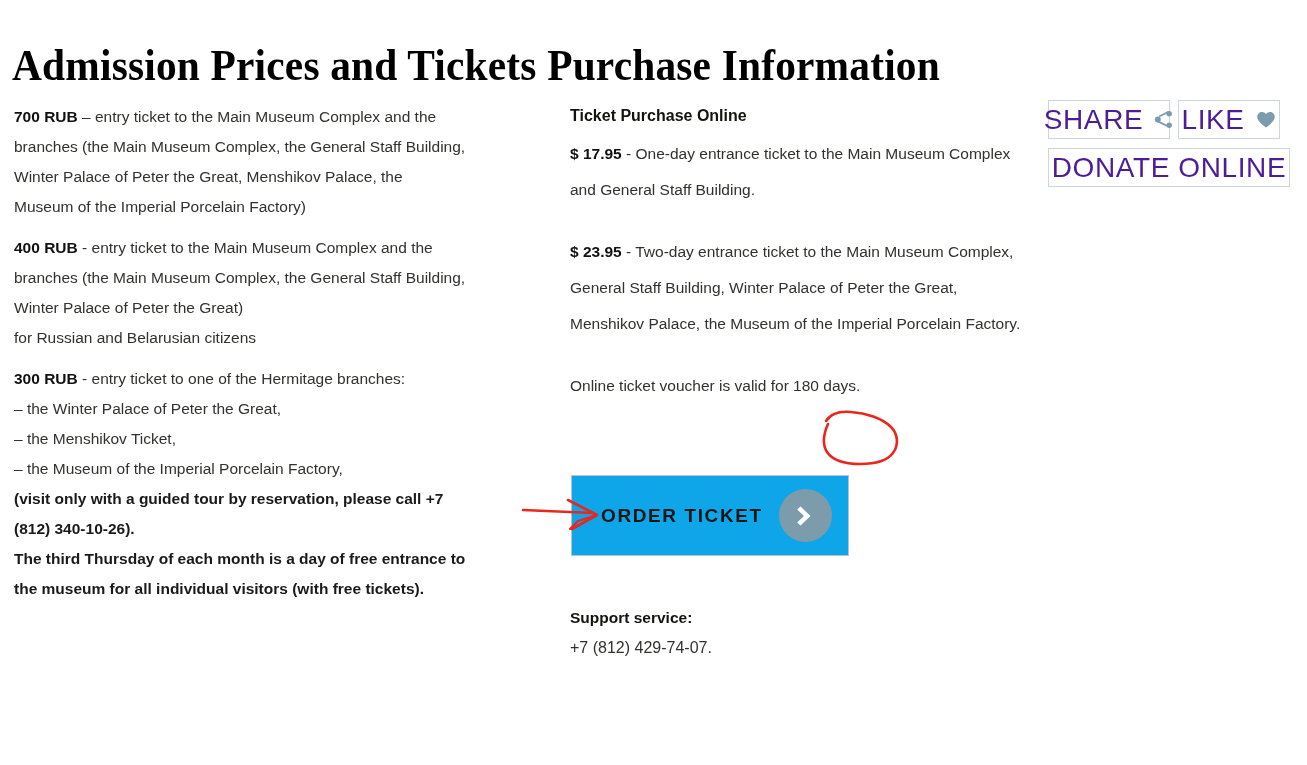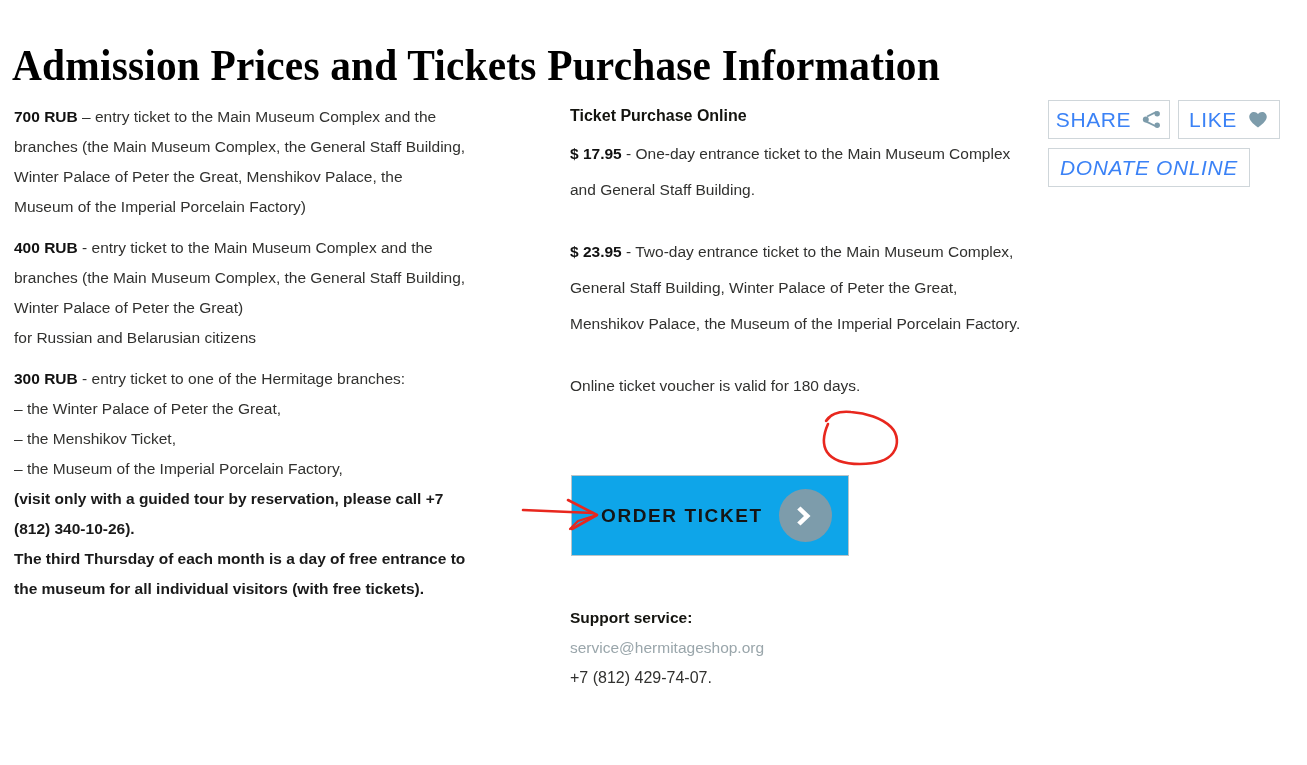--- a/index.html
+++ b/index.html
@@ -173,33 +173,33 @@
     background: #ffffff;
     height: 39px;
     box-sizing: border-box;
     display: flex;
     align-items: center;
     justify-content: center;
     cursor: pointer;
     padding: 0 14px;
   }
   .sbtn-label {
-    font-size: 21px;
-    color: #3b82f6;
+    font-size: 28px;
+    color: #4c1d95;
     letter-spacing: 0.6px;
     white-space: nowrap;
   }
   .sbtn .sicon {
     margin-left: 10px;
     display: flex;
     align-items: center;
   }
   .sbtn-share { width: 122px; }
   .sbtn-like  { width: 102px; justify-content: center; }
-  .sbtn-donate { width: 202px; font-style: italic; }
+  .sbtn-donate { width: 242px; }
 
   
   .annot {
     position: absolute;
     left: 0;
     top: 0;
     width: 1307px;
     height: 765px;
     pointer-events: none;
   }
@@ -251,21 +251,20 @@
   <span class="order-ticket-label">ORDER  TICKET</span>
   <span class="order-ticket-arrow">
     <svg width="30" height="30" viewBox="0 0 30 30" aria-hidden="true">
       <path d="M10.5 5.5 L20.5 15 L10.5 24.5 L7.2 21.4 L14.0 15 L7.2 8.6 Z" fill="#ffffff"></path>
     </svg>
   </span>
 </div>
 
 <div class="support">
   <p class="support-title">Support service:</p>
-  <a class="support-email" href="#">service@hermitageshop.org</a>
   <p class="support-phone">+7 (812) 429-74-07.</p>
 </div>
 
 <div class="col-right">
 
 
   <div class="btn-row">
 
     <div class="sbtn sbtn-share">
       <span class="sbtn-label">SHARE</span>

